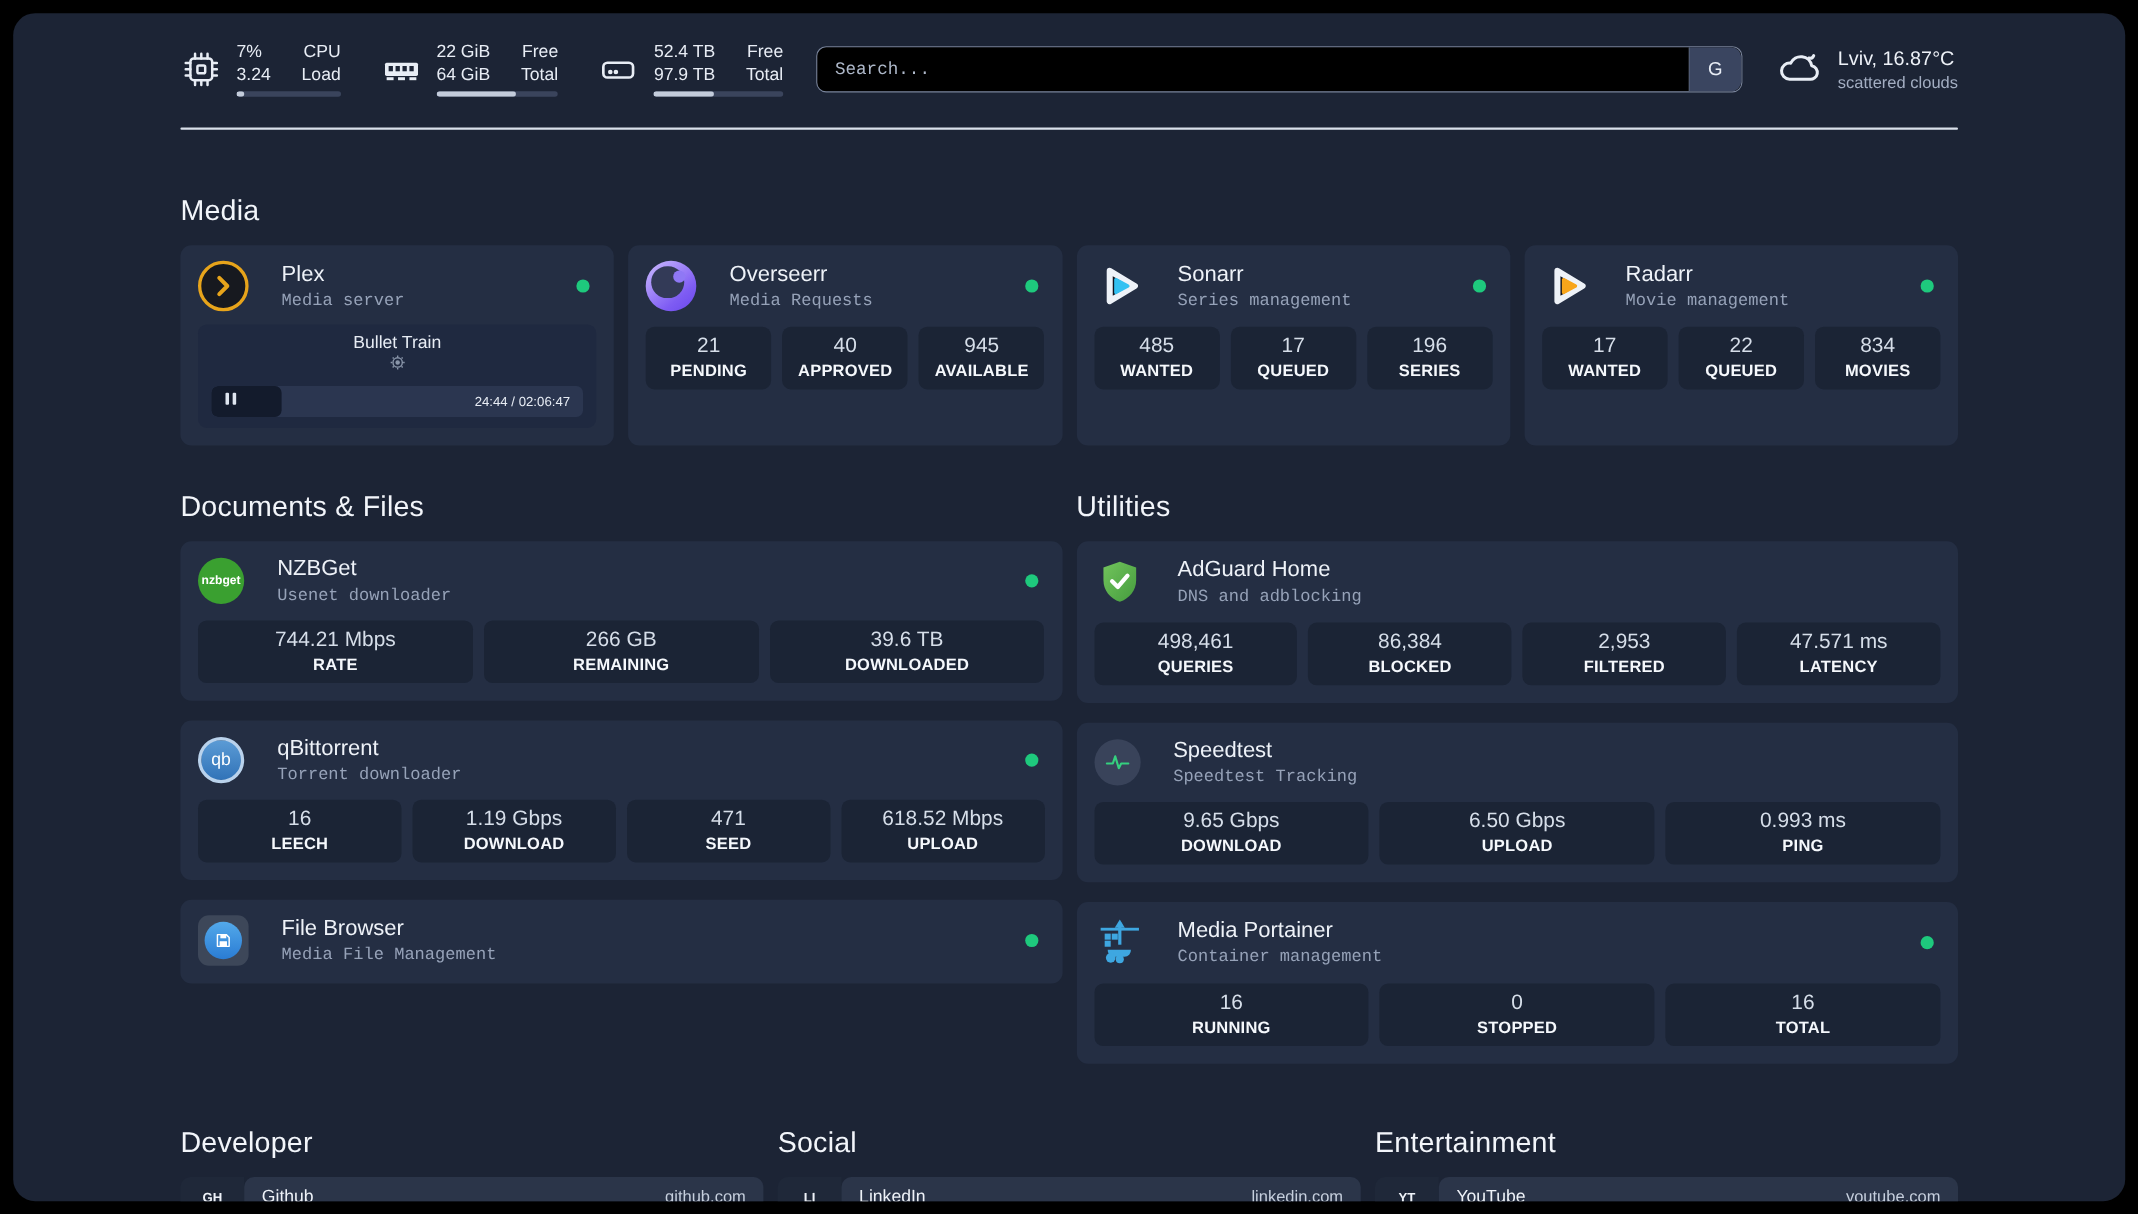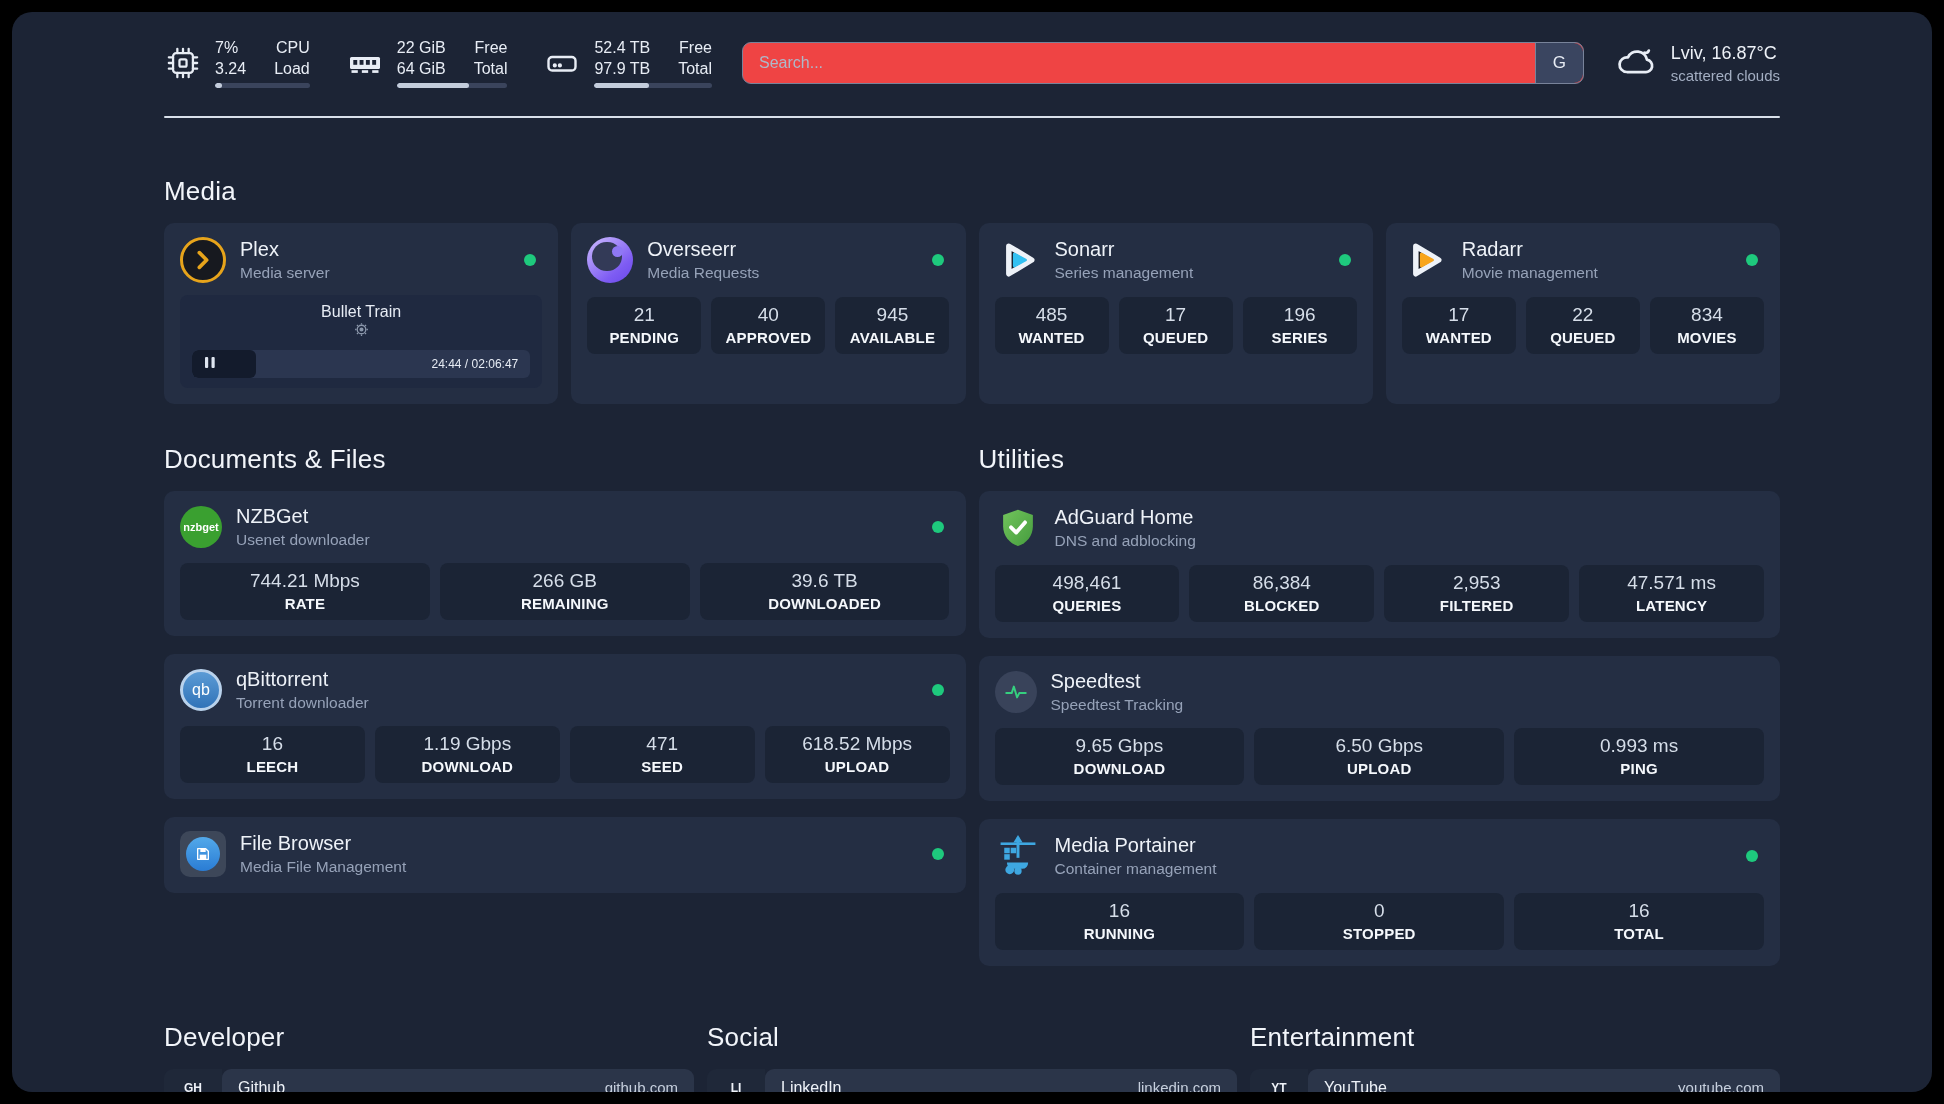--- a/index.html
+++ b/index.html
@@ -13,43 +13,43 @@
   .hstat{display:flex;gap:13px;align-items:center;}
   .hicon{width:38px;height:38px;display:flex;align-items:center;justify-content:center;flex:none;}
   .hbody{display:flex;flex-direction:column;}
   .hrow{display:flex;gap:28px;font-size:16px;line-height:1.3;color:#e8edf5;}
   .hcol{display:flex;flex-direction:column;}
   .hcol.r{align-items:flex-end;}
   .pbar{height:5px;border-radius:3px;background:#3a445c;margin-top:4px;overflow:hidden;}
   .pfill{height:100%;border-radius:3px;background:#c3ccdb;}
 
   .search{flex:1;margin:0 30px;position:relative;display:flex;}
-  .search input{width:100%;height:42px;background:#ef4444;border:1px solid #78839a;border-radius:9px;color:#e8edf5;font-size:16px;padding:0 60px 0 16px;outline:none;box-sizing:border-box;font-family:Liberation Sans, sans-serif;}
+  .search input{width:100%;height:42px;background:#000000;border:1px solid #78839a;border-radius:9px;color:#e8edf5;font-size:16px;padding:0 60px 0 16px;outline:none;box-sizing:border-box;font-family:Liberation Mono, monospace;}
   .search input::placeholder{color:#aeb8c9;}
   .gbtn{position:absolute;right:1px;top:1px;bottom:1px;width:48px;background:#3a4560;border:none;border-left:1px solid #78839a;border-radius:0 9px 9px 0;color:#e8edf5;font-size:17px;cursor:pointer;font-family:"Liberation Sans",sans-serif;}
 
   .weather{display:flex;gap:13px;align-items:center;cursor:pointer;}
   .wt{font-size:18px;}
   .wc{font-size:15px;color:#a3aec2;margin-top:3px;}
 
   .divider{height:2px;background:#d9e0ea;margin:22px 152px 0;border-radius:1px;}
 
   
   h2{font-size:26px;font-weight:500;margin:0 0 16px;color:#f2f5fa;letter-spacing:.2px;}
   .sec-media{margin-top:58px;}
   .grid4{display:grid;grid-template-columns:repeat(4,1fr);gap:13px;}
   .grid2{display:grid;grid-template-columns:1fr 1fr;gap:13px;margin-top:40px;}
   .cards{display:flex;flex-direction:column;gap:18px;}
 
   .card{background:#242e43;border-radius:10px;padding:14px 16px 16px;cursor:pointer;}
-  .chead{display:flex;align-items:center;gap:14px;}
+  .chead{display:flex;align-items:center;gap:30px;}
   .cicon{width:46px;height:46px;flex:none;display:flex;align-items:center;justify-content:center;box-sizing:border-box;}
   .ctit{min-width:0;}
   .cname{font-size:20px;font-weight:500;white-space:nowrap;}
-  .csub{font-size:15.5px;color:#96a2b8;margin-top:3px;white-space:nowrap;}
+  .csub{font-size:15.5px;color:#96a2b8;margin-top:3px;white-space:nowrap;font-family:Liberation Mono, monospace;}
   .dot{width:12px;height:12px;border-radius:50%;background:#1ec97d;margin-left:auto;margin-right:6px;flex:none;}
   .stats{display:flex;gap:10px;margin-top:14px;}
   .sbox{flex:1;background:#1b2435;border-radius:8px;text-align:center;padding:7px 4px 8px;}
   .sval{font-size:19px;color:#d6dee9;}
   .slab{font-size:15px;font-weight:700;margin-top:3px;letter-spacing:.2px;color:#f5f8fc;text-align:center;}
 
   
   .player{background:#1f2940;border-radius:8px;margin-top:12px;padding:8px 12px 10px;}
   .prow1{display:flex;align-items:center;justify-content:space-between;font-size:16px;color:#e7ecf4;flex-direction:column;}
   .ptrackbar{position:relative;height:28px;background:#2b3650;border-radius:6px;margin-top:8px;overflow:hidden;}

